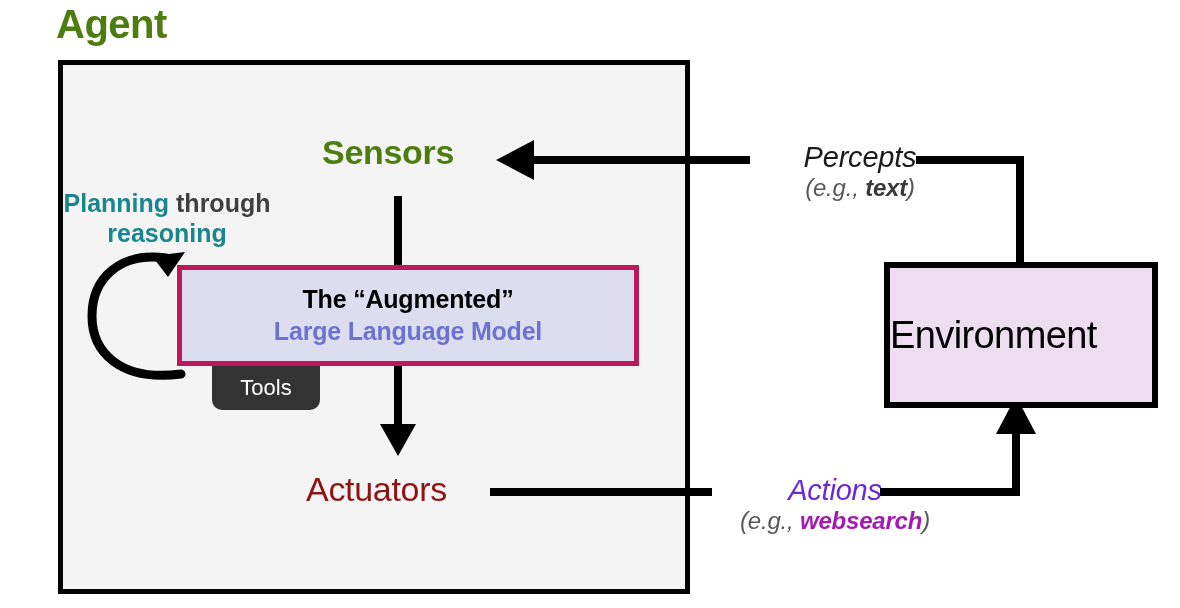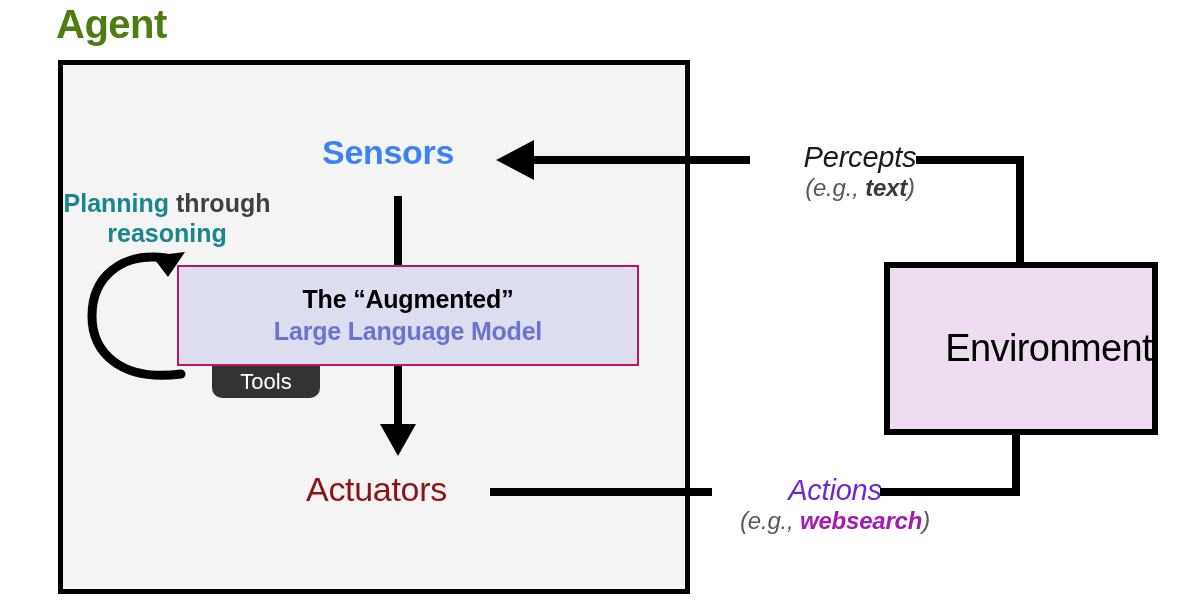--- a/index.html
+++ b/index.html
@@ -41,21 +41,21 @@
     border: 5px solid #000000;
   }
 
   
   #sensors-label {
     position: absolute;
     left: 322px;
     top: 133px;
     font-size: 34px;
     font-weight: 700;
-    color: #3b82f6;
+    color: #4d7c0f;
     letter-spacing: -0.3px;
   }
   #actuators-label {
     position: absolute;
     left: 306px;
     top: 470px;
     font-size: 34px;
     font-weight: 400;
     color: #8e1414;
     letter-spacing: -0.3px;
@@ -63,21 +63,21 @@
 
   
   #llm-box {
     position: absolute;
     left: 177px;
     top: 265px;
     width: 462px;
     height: 101px;
     box-sizing: border-box;
     background: #dcdef0;
-    border: 2px solid #be185d;
+    border: 5px solid #be185d;
     display: flex;
     flex-direction: column;
     align-items: center;
     justify-content: center;
     z-index: 5;
   }
   #llm-line1 {
     font-size: 25px;
     font-weight: 700;
     color: #000000;
@@ -88,21 +88,21 @@
     font-size: 25px;
     font-weight: 700;
     color: #6b72cf;
     letter-spacing: -0.2px;
     line-height: 1.25;
   }
 
   .chip {
     position: absolute;
     top: 366px;
-    height: 32px;
+    height: 44px;
     background: #333333;
     border-bottom-left-radius: 10px;
     border-bottom-right-radius: 10px;
     display: flex;
     align-items: center;
     justify-content: center;
     color: #ffffff;
     font-size: 22px;
     font-weight: 400;
     z-index: 4;
@@ -173,27 +173,27 @@
     letter-spacing: -0.2px;
   }
   #actions-label .sub b { color: #a21caf; }
 
   
   #environment-box {
     position: absolute;
     left: 884px;
     top: 262px;
     width: 274px;
-    height: 173px;
+    height: 146px;
     box-sizing: border-box;
     background: #eedcf0;
     border: 6px solid #000000;
     display: flex;
     align-items: center;
-    justify-content: flex-end;
+    justify-content: flex-start;
     z-index: 5;
   }
   #environment-label {
     font-size: 38px;
     font-weight: 400;
     color: #000000;
     letter-spacing: -0.6px;
   }
 
   

